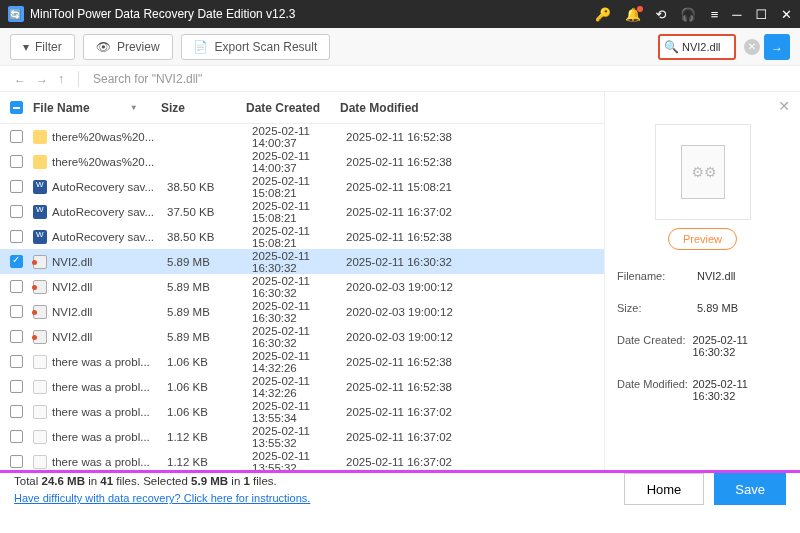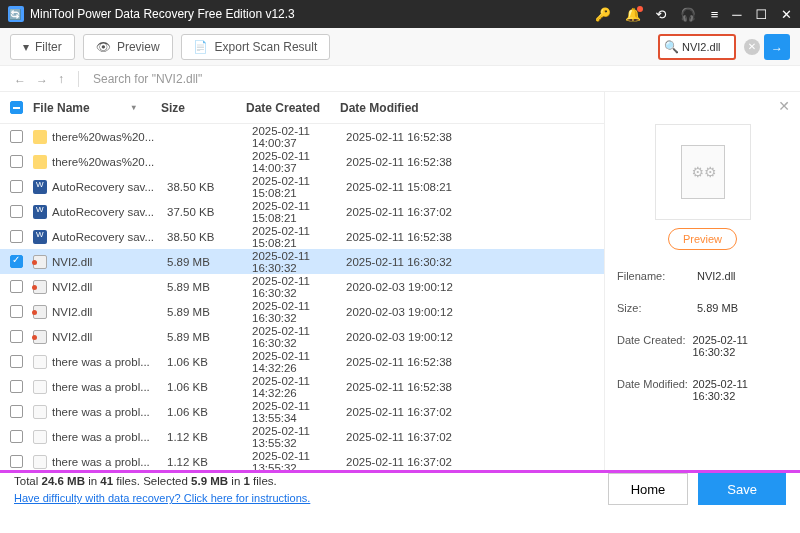--- a/index.html
+++ b/index.html
@@ -54,30 +54,30 @@
 .side-thumb .fi{width:44px;height:54px;border:1px solid #ccc;background:#fafafa;position:relative}
 .side-thumb .fi::after{content:"⚙⚙";position:absolute;font-size:14px;color:#bbb;left:10px;top:18px}
 .preview-btn{display:block;margin:8px auto 16px;padding:4px 14px;border:1px solid #ff8c3a;color:#ff8c3a;border-radius:12px;background:#fff;font-size:11px;cursor:pointer}
 .meta-row{display:flex;margin:20px 0;font-size:11px}
 .meta-k{width:80px;color:#555}
 .footer{height:55px;border-top:3px solid #d946ef;display:flex;padding:0 14px}
 .footer-text{font-size:11.5px;line-height:1.5}
 .footer-text a{color:#1a73e8;font-size:11px}
 .footer-btns{margin-left:auto;display:flex;gap:10px}
 .fbtn{height:32px;padding:0 22px;border:1px solid #ccc;border-radius:0;background:#fff;font-size:13px;cursor:pointer}
-.fbtn.primary{background:#2196f3;color:#fff;border-color:#2196f3;padding:0 28px}
+.fbtn.primary{background:#2196f3;color:#fff;border-color:#2196f3;padding:0 20px}
 .bell-dot{position:relative}
 .bell-dot::after{content:"";position:absolute;top:-1px;right:-1px;width:6px;height:6px;background:#ff5a3c;border-radius:50%}
 </style>
 </head>
 <body>
 
 <div class="titlebar">
   <div class="titlebar-logo">🔄</div>
-  <div class="titlebar-title">MiniTool Power Data Recovery Free Edition v12.3</div>
+  <div class="titlebar-title">MiniTool Power Data Recovery Date Edition v12.3</div>
   <div class="titlebar-icons">
     <span class="key-icon">🔑</span>
     <span class="bell-dot">🔔</span>
     <span>⟲</span>
     <span>🎧</span>
     <span>≡</span>
     <span>─</span>
     <span>☐</span>
     <span>✕</span>
   </div>

